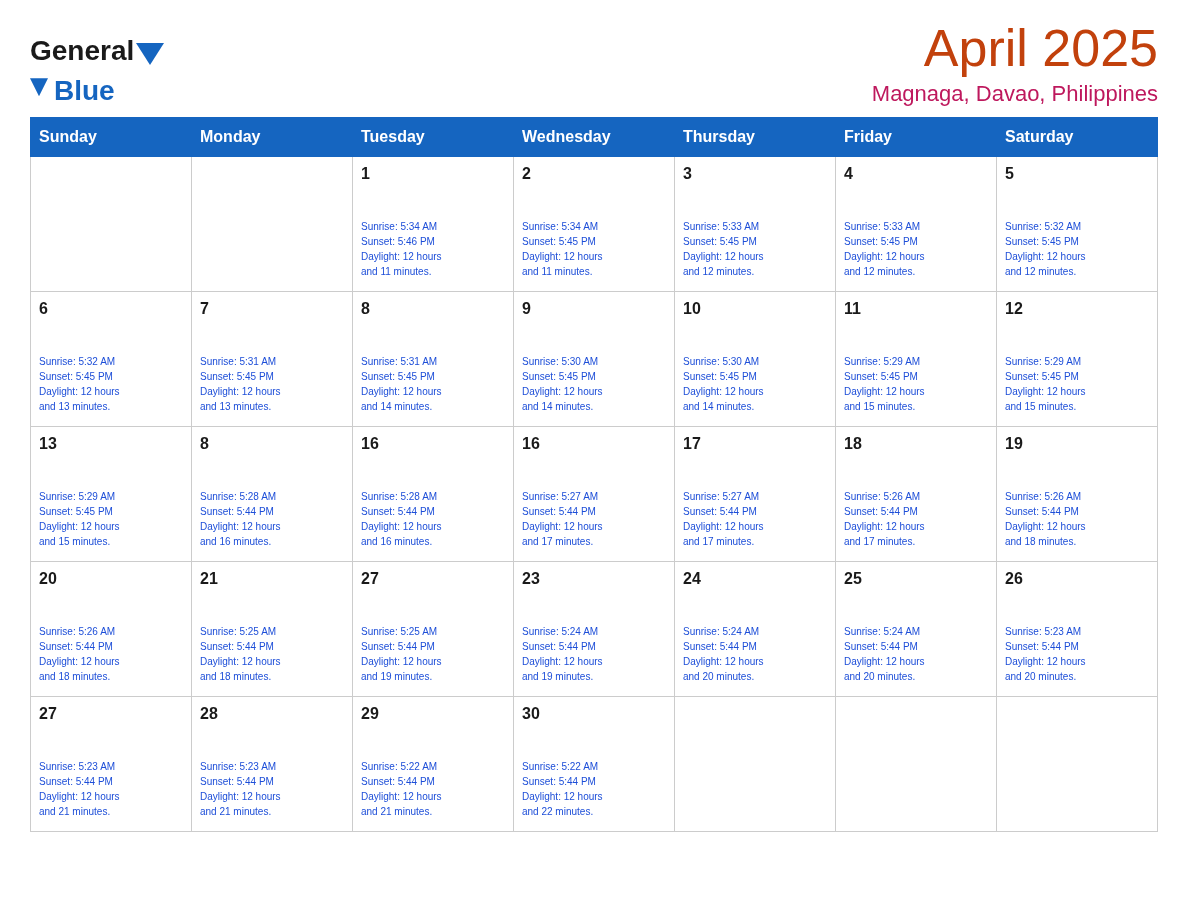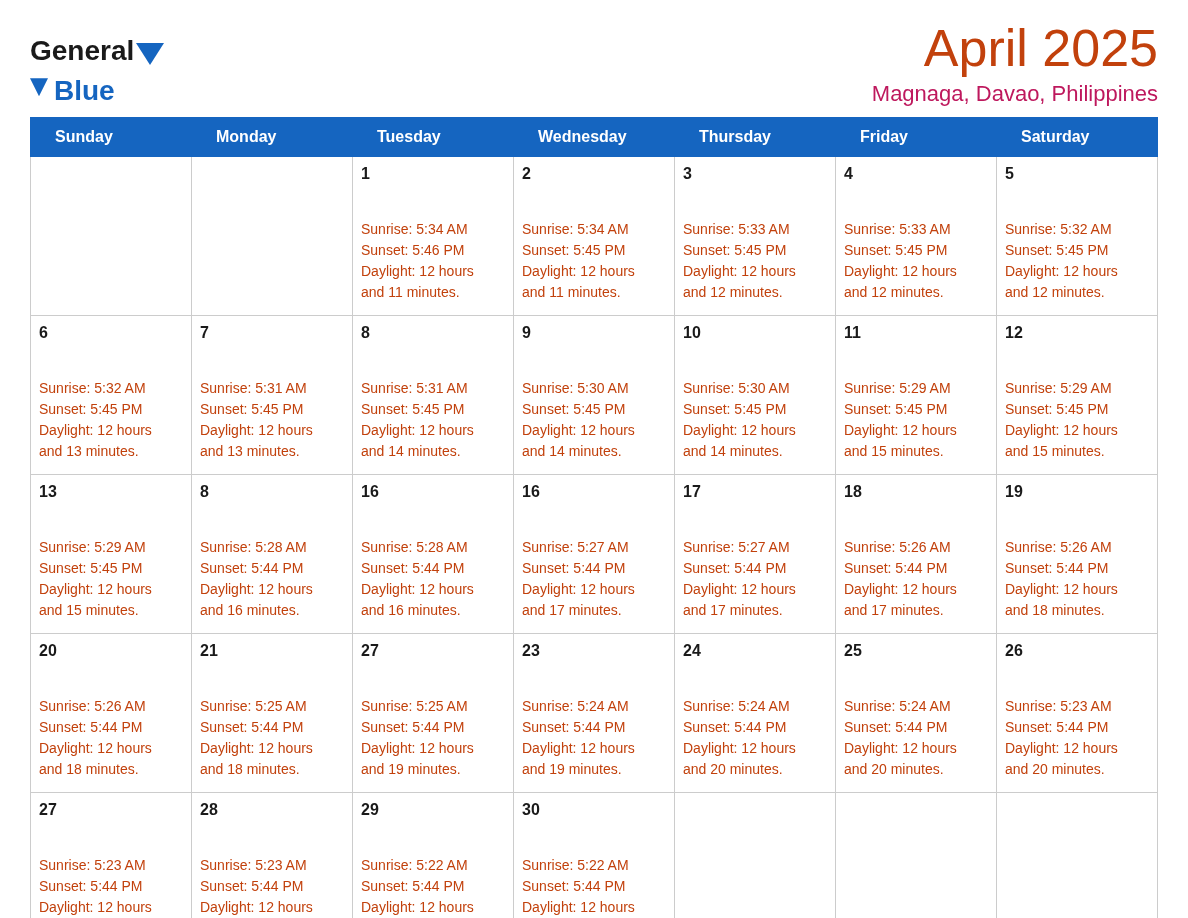--- a/index.html
+++ b/index.html
@@ -61,21 +61,21 @@
       margin-top: 4px;
     }
     .calendar-table {
       width: 100%;
       border-collapse: collapse;
       margin-top: 10px;
     }
     .calendar-table thead tr th {
       background-color: #1565c0;
       color: #fff;
-      padding: 10px 24px;
+      padding: 10px 8px;
       font-size: 16px;
       font-weight: bold;
       text-align: left;
       border: 1px solid #1565c0;
     }
     .calendar-table tbody tr td {
       vertical-align: top;
       padding: 8px 8px 12px 8px;
       border: 1px solid #ccc;
       font-size: 13px;
@@ -84,23 +84,23 @@
       min-height: 100px;
     }
     .day-number {
       font-size: 16px;
       font-weight: bold;
       color: #1a1a1a;
       margin-bottom: 4px;
       display: block;
     }
     .day-info {
-      font-size: 14px;
+      font-size: 10px;
       line-height: 1.5;
-      color: #c2410c;
+      color: #1d4ed8;
       margin-top: 36px;
     }
     .empty-cell {
       background: #fff;
     }
     tbody tr td:first-child .day-number,
     tbody tr td .day-number {
       color: #1a1a1a;
     }
     .row-divider td {

